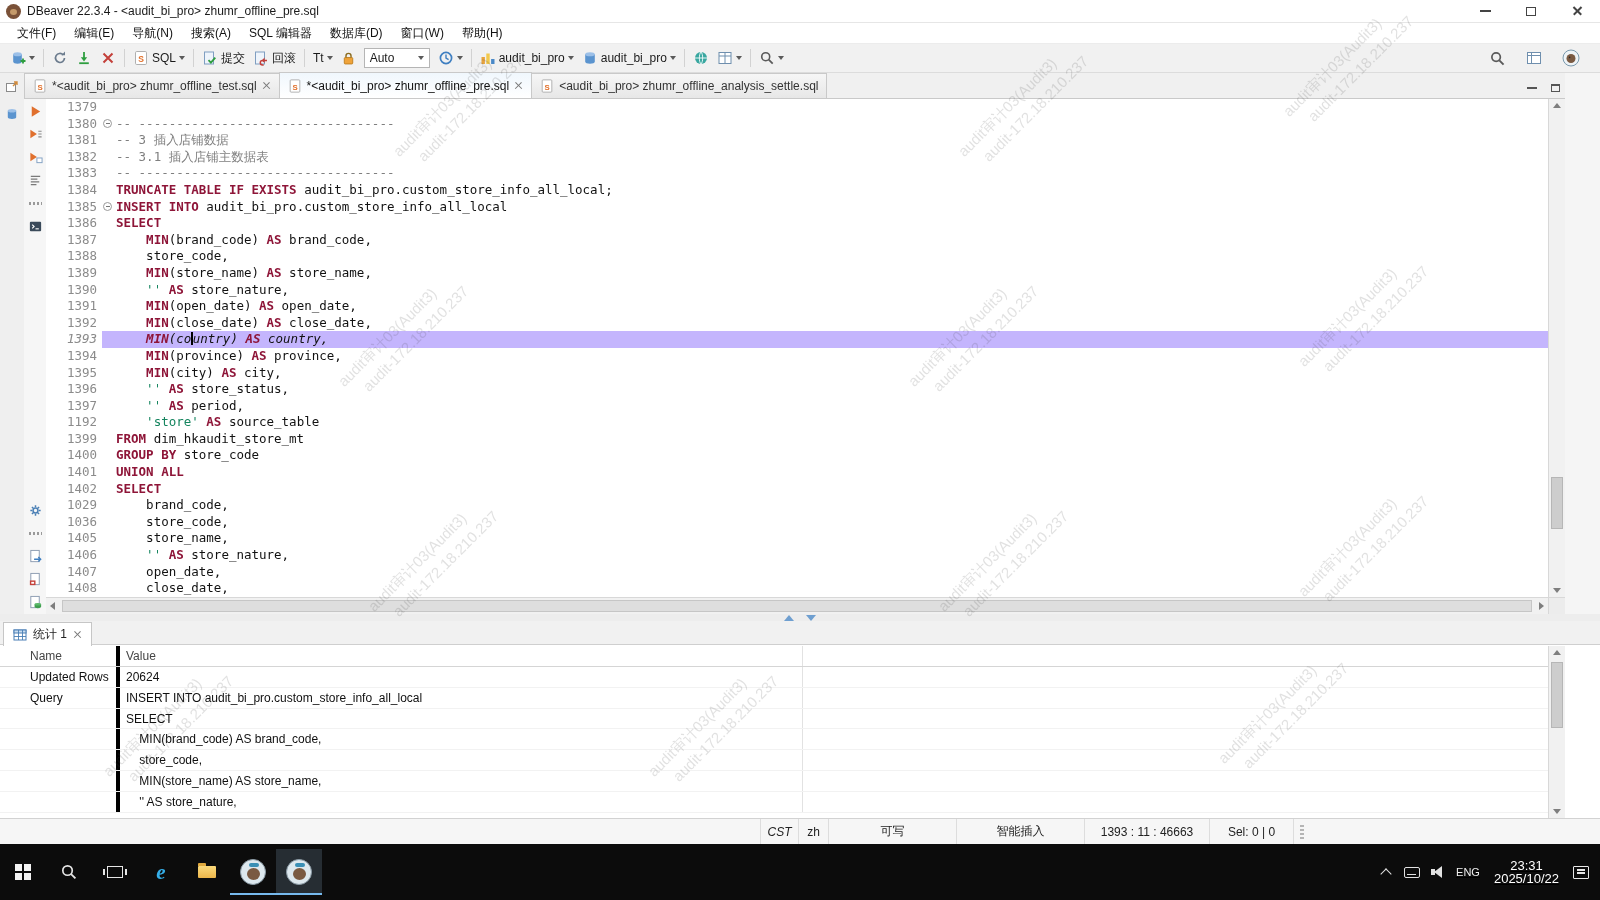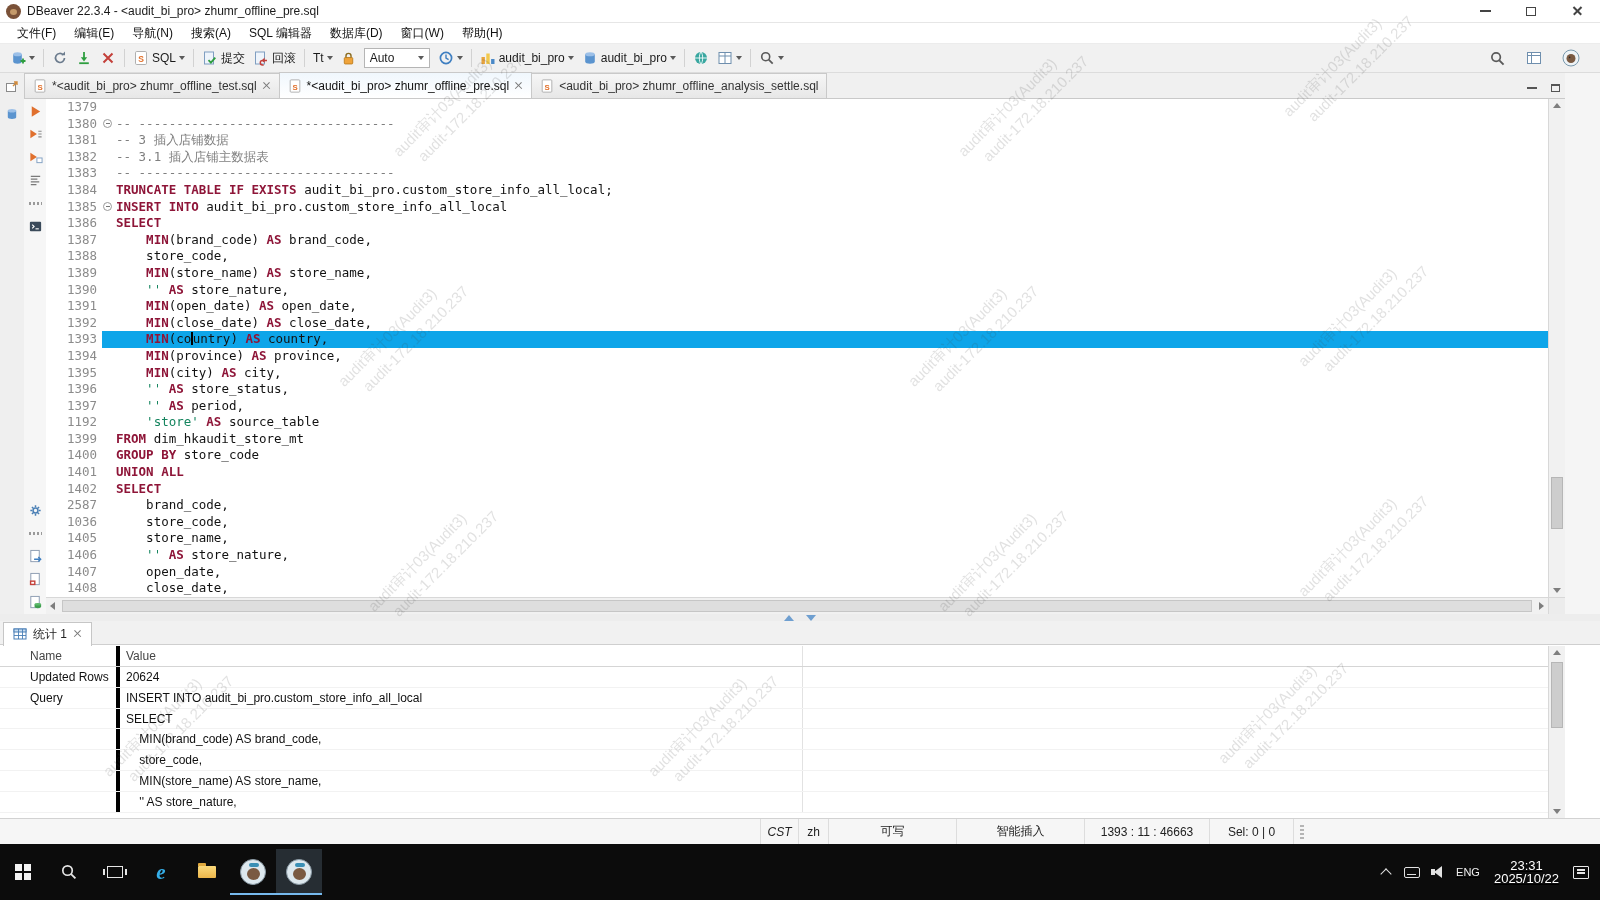--- a/index.html
+++ b/index.html
@@ -50,21 +50,21 @@
 
 .left-trim { position:absolute; left:0; top:73px; width:24px; height:541px; background:#efefef; display:flex; flex-direction:column; align-items:center; padding-top:5px; gap:9px; }
 .trim-btn,.side-btn { width:18px; height:18px; display:flex; align-items:center; justify-content:center; }
 .side-toolbar { position:absolute; left:24px; top:99px; width:22px; height:515px; background:#f6f6f6; display:flex; flex-direction:column; align-items:center; justify-content:space-between; padding:3px 0; }
 .side-top,.side-bottom { display:flex; flex-direction:column; align-items:center; gap:5px; }
 .dots4 { display:inline-block; width:13px; height:3px; background:repeating-linear-gradient(90deg,#9a9a9a 0 2px,transparent 2px 4px); }
 
 
 .editor { position:absolute; left:46px; top:99px; width:1502px; height:498px; background:#fff; overflow:hidden; cursor:text; }
 .code-line { display:flex; height:16.6px; line-height:16.6px; font-family:"DejaVu Sans Mono","Liberation Mono",monospace; font-size:12.5px; }
-.code-line.current { background:#0ea5e9; }
+.code-line.current { background:#c4b5fd;font-style:italic; }
 .line-num { width:56px; flex:none; text-align:right; padding-right:5px; color:#8b8b8b; background:#fff; }
 .fold-col { width:14px; flex:none; position:relative; }
 .fold-dot { position:absolute; left:1px; top:3px; width:9px; height:9px; border:1px solid #9a9a9a; border-radius:50%; background:#fff; }
 .fold-dot::after { content:""; position:absolute; left:1.5px; top:3.2px; width:4.5px; height:1px; background:#777; }
 .code-text { white-space:pre; }
 .tok-k { color:#8e1538; font-weight:bold; }
 .tok-c { color:#7f7f7f; }
 .tok-s { color:#15855f; }
 .tok-p { color:#121212; }
 .caret { display:inline-block; width:1.5px; height:13px; background:#000; vertical-align:-2px; }
@@ -81,21 +81,21 @@
 .scroll-corner { position:absolute; left:1548px; top:597px; width:17px; height:17px; background:#ececec; border-left:1px solid #d8d8d8; border-top:1px solid #d8d8d8; }
 .right-trim { position:absolute; left:1565px; top:73px; width:35px; height:745px; background:#f5f5f5; }
 
 
 .sash { position:absolute; left:0; top:614px; width:1600px; height:7px; background:#ededed; display:flex; align-items:center; justify-content:center; gap:12px; }
 .sash-tri.up { width:0; height:0; border-left:5px solid transparent; border-right:5px solid transparent; border-bottom:6px solid #6f9fd0; }
 .sash-tri.down { width:0; height:0; border-left:5px solid transparent; border-right:5px solid transparent; border-top:6px solid #6f9fd0; }
 
 
 .results { position:absolute; left:0; top:621px; width:1600px; height:197px; background:#fff; }
-.rtab-row { height:24px; background:#f1f1f1; border-bottom:1px solid #cfcfcf; display:flex; align-items:center; padding-left:3px; }
+.rtab-row { height:24px; background:#f1f1f1; border-bottom:1px solid #cfcfcf; display:flex; align-items:flex-start; padding-left:3px; }
 .rtab { display:flex; align-items:center; gap:6px; height:24px; padding:0 9px; background:#fff; border:1px solid #c6c6c6; border-bottom:none; font-size:12px; color:#222; position:relative; top:1px; z-index:2; }
 .stats-table { position:absolute; left:0; top:25px; width:1548px; height:172px; overflow:hidden; }
 .stats-header { display:flex; height:21px; line-height:21px; font-size:12px; color:#454545; border-bottom:1px solid #d5d5d5; }
 .c-name { width:120px; flex:none; padding-left:30px; border-right:4px solid #000000; overflow:hidden; }
 .c-value { width:683px; flex:none; padding-left:6px; border-right:1px solid #e2e2e2; white-space:pre; overflow:hidden; }
 .r-row { display:flex; height:20.8px; line-height:20.8px; font-size:12px; color:#101010; border-bottom:1px solid #f2f2f2; }
 .rscroll { position:absolute; left:1548px; top:25px; width:17px; height:172px; background:#f1f1f1; border-left:1px solid #d8d8d8; }
 .rthumb { position:absolute; left:2px; right:2px; top:16px; height:66px; background:#cdcdcd; border:1px solid #b6b6b6; }
 
 
@@ -544,21 +544,21 @@
             <span class="line-num">1401</span>
             <span class="fold-col"></span>
             <span class="code-text"><span class="tok-k">UNION ALL</span></span>
           </div>
           <div class="code-line">
             <span class="line-num">1402</span>
             <span class="fold-col"></span>
             <span class="code-text"><span class="tok-k">SELECT</span></span>
           </div>
           <div class="code-line">
-            <span class="line-num">2587</span>
+            <span class="line-num">1029</span>
             <span class="fold-col"></span>
             <span class="code-text"><span class="tok-p">    brand_code,</span></span>
           </div>
           <div class="code-line">
             <span class="line-num">1036</span>
             <span class="fold-col"></span>
             <span class="code-text"><span class="tok-p">    store_code,</span></span>
           </div>
           <div class="code-line">
             <span class="line-num">1405</span>

